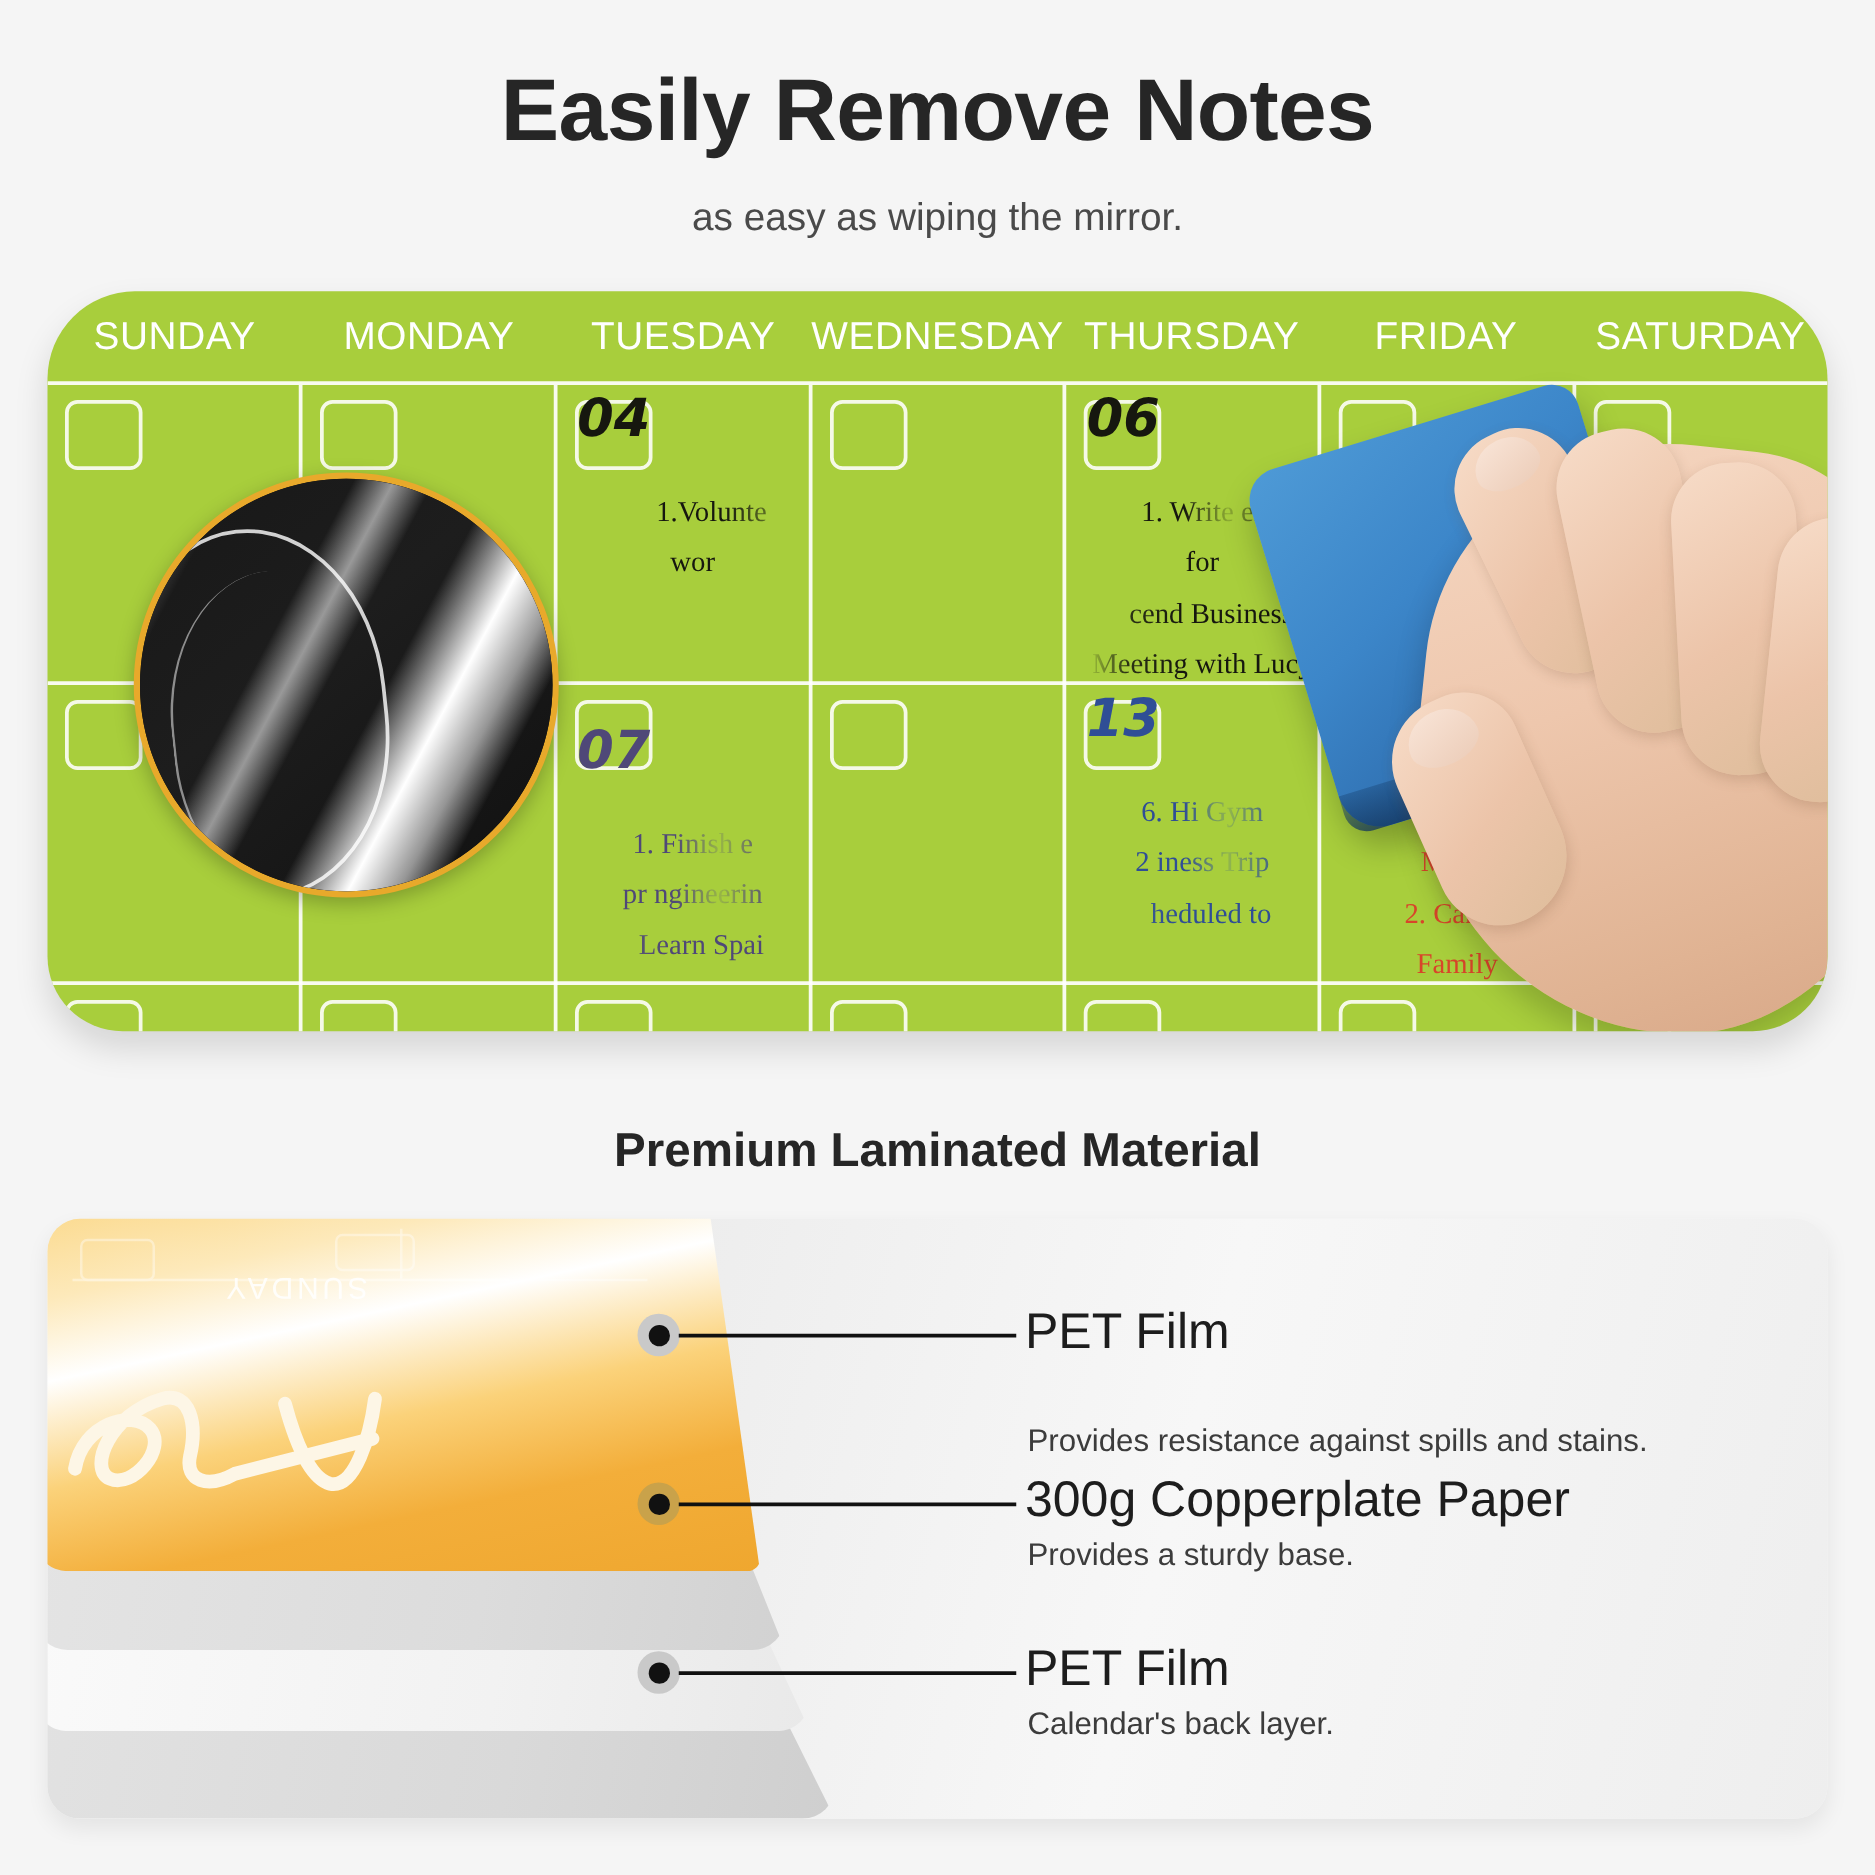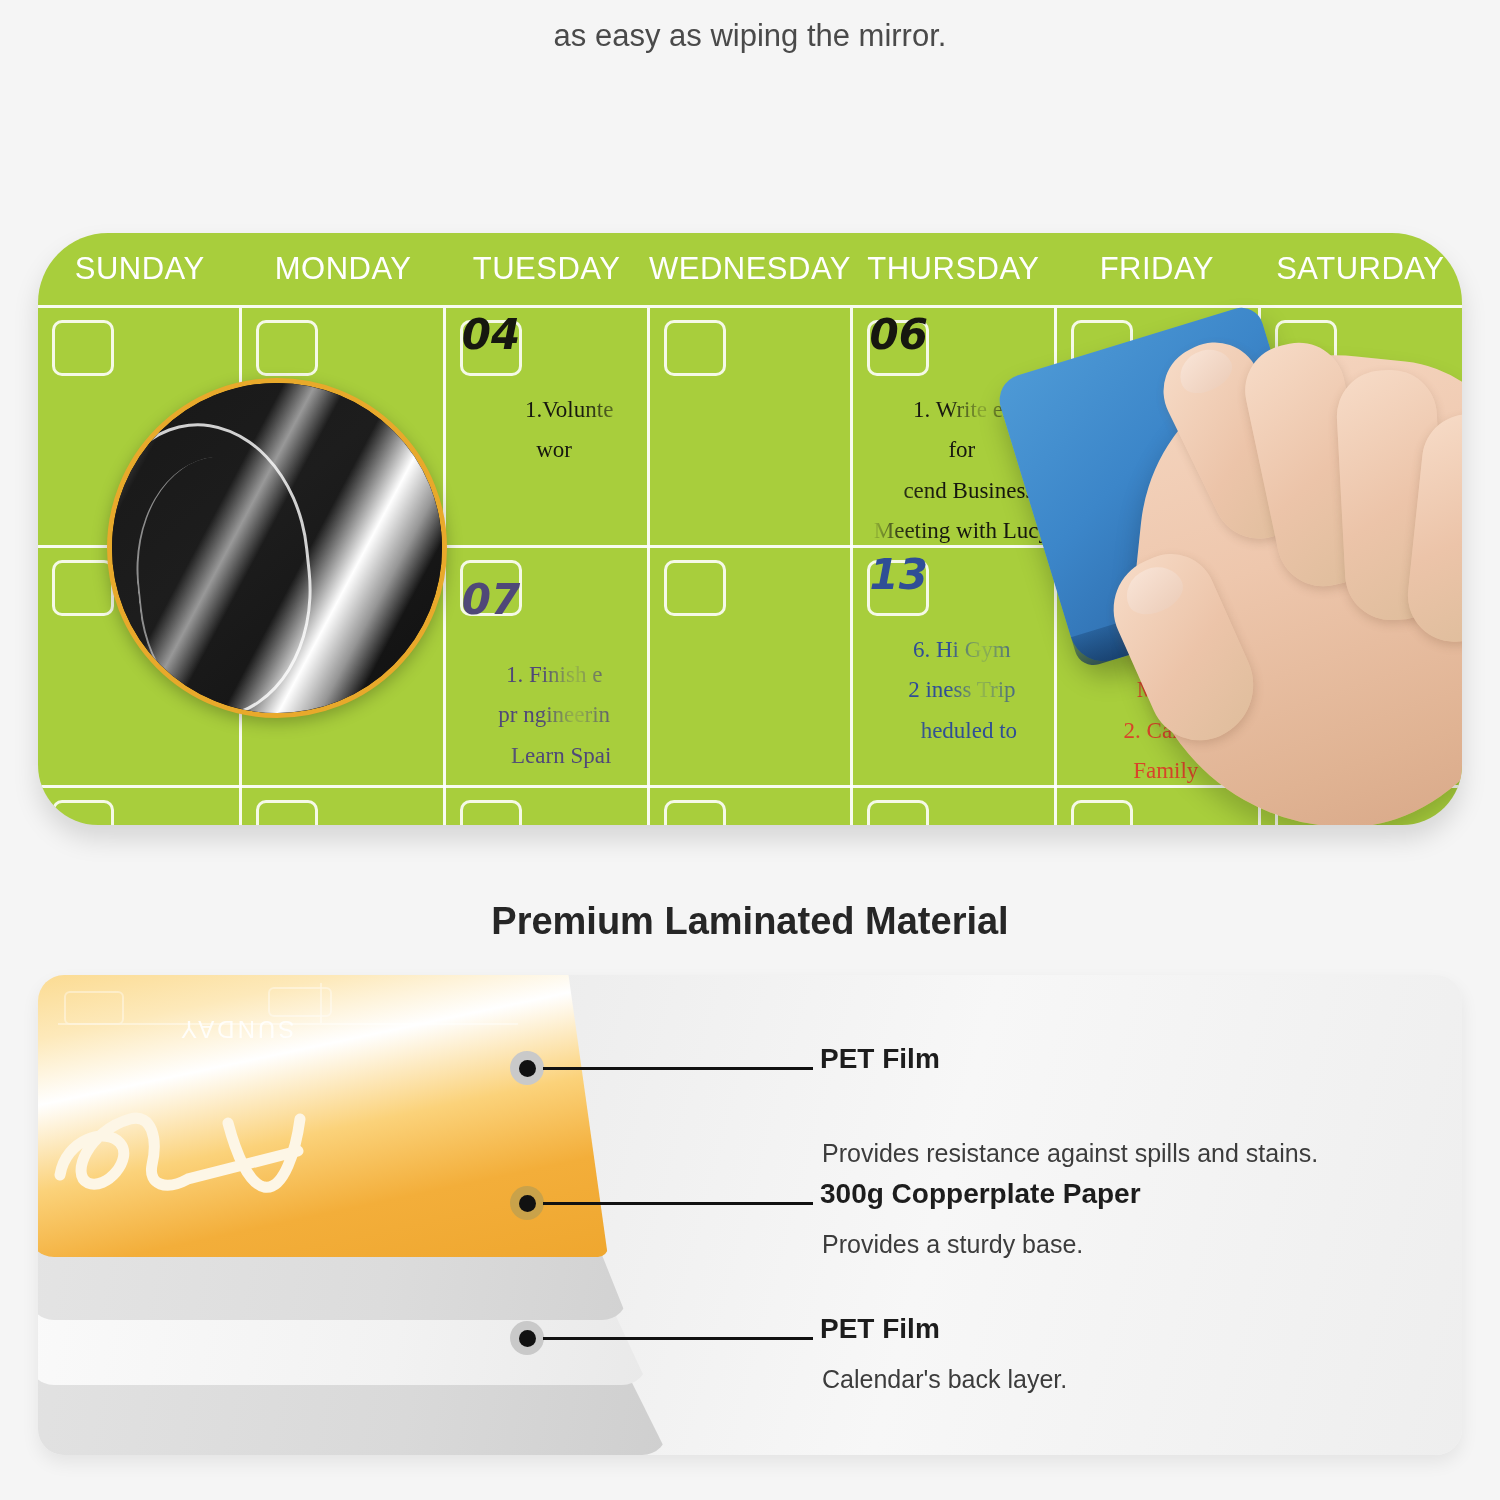--- a/index.html
+++ b/index.html
@@ -16,21 +16,21 @@
     position:absolute;top:0;left:0;width:1500px;height:215px;
     text-align:center;
   }
   .headline{
     margin:0;padding-top:52px;
     font-size:70px;font-weight:bold;letter-spacing:-0.5px;
     color:#262626;line-height:1.05;
     font-family:"Liberation Sans",sans-serif;
   }
   .subhead{
-    margin:0;padding-top:18px;
+    margin:12px;padding-top:18px;
     font-size:31px;color:#4a4a4a;font-weight:normal;
   }
 
   
   .calendar-panel{
     position:absolute;left:0;top:215px;width:1500px;height:650px;
     overflow:hidden;
   }
   .calendar-card{
     position:absolute;left:38px;top:18px;width:1424px;height:592px;
@@ -266,33 +266,34 @@
   }
   .dot .core{
     width:17px;height:17px;border-radius:50%;background:#111111;
   }
   .dot.amber{background:#c9a24a;}
   .leader{
     position:absolute;height:3px;background:#111111;
   }
   .callout-title{
     position:absolute;
-    font-size:28px;font-weight:bold;color:#1d1d1d;
+    font-size:40px;font-weight:normal;color:#1d1d1d;
     white-space:nowrap;
   }
   .callout-desc{
     position:absolute;
     font-size:25px;color:#3c3c3c;
     white-space:nowrap;
   }
 </style>
 </head>
 <body>
 
 <div class="header">
+  <h1 class="headline">Easily Remove Notes</h1>
   <p class="subhead">as easy as wiping the mirror.</p>
 </div>
 
 <div class="calendar-panel">
   <div class="calendar-card">
 
     <div class="dow-row">
       <div class="dow">SUNDAY</div>
       <div class="dow">MONDAY</div>
       <div class="dow">TUESDAY</div>

